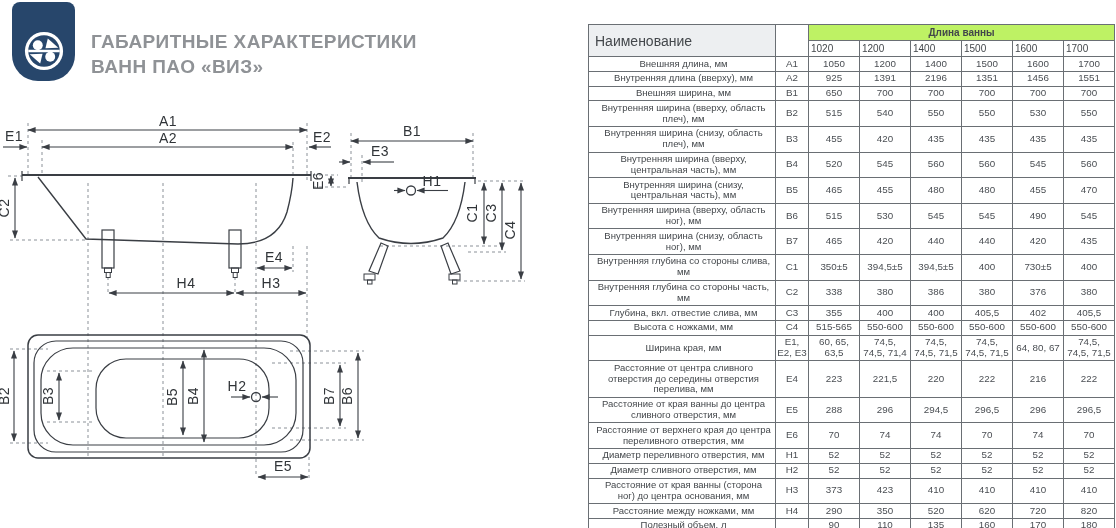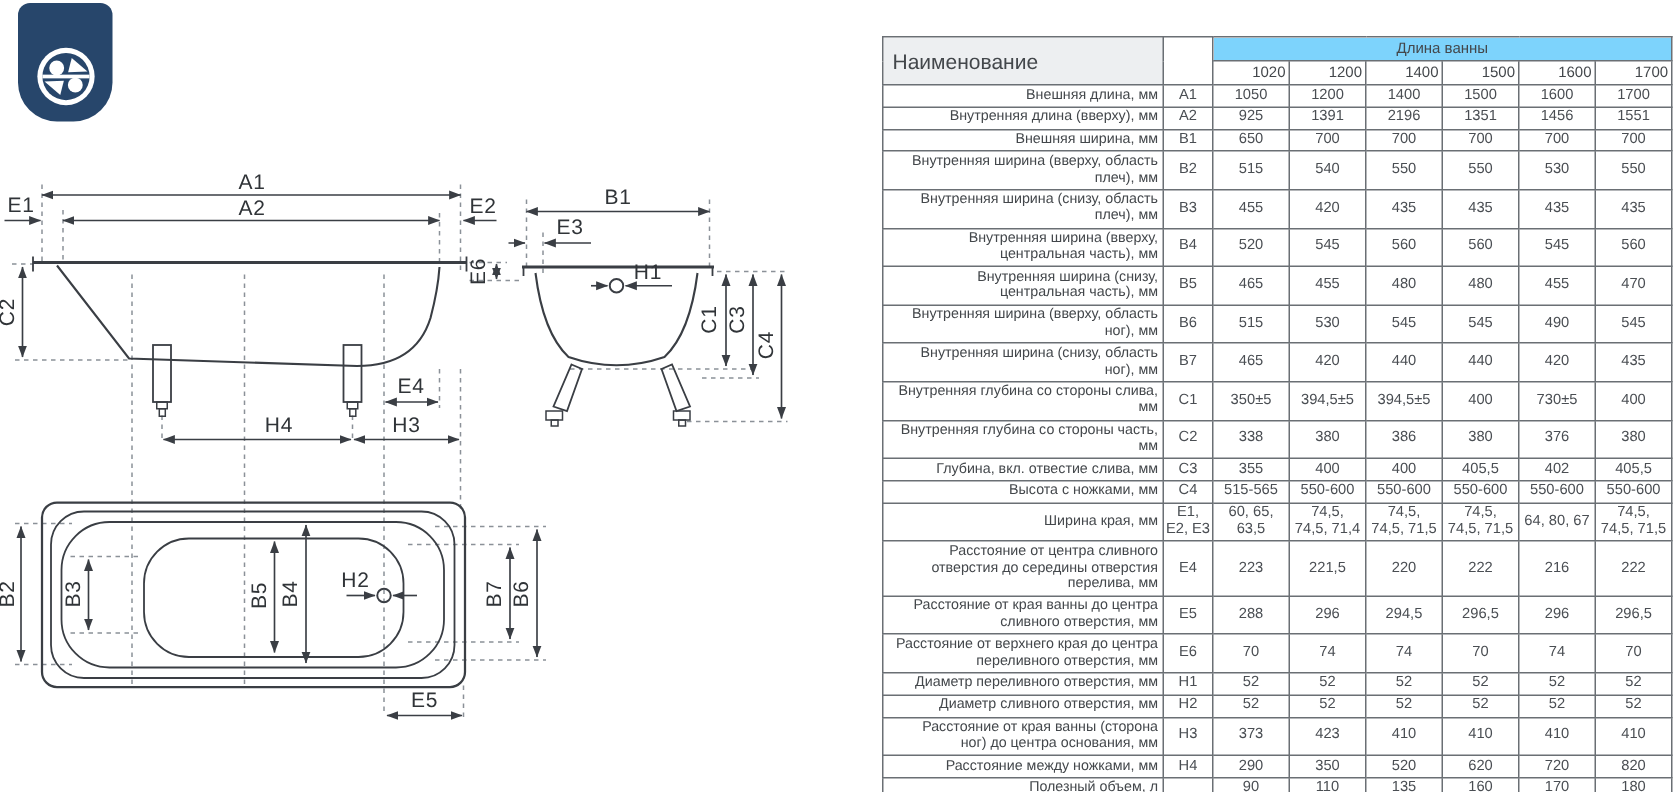--- a/index.html
+++ b/index.html
@@ -16,23 +16,23 @@
   .diagram{position:absolute;left:0;top:95px;}
 
   
   .spec-table-wrap{position:absolute;left:588px;top:24px;}
   table.spec{border-collapse:collapse;table-layout:fixed;width:526px;background:#fff;
     border:1.5px solid #54585c;}
   table.spec col.c-name{width:187px;} table.spec col.c-code{width:33px;} table.spec col.c-val{width:51px;}
   table.spec th,table.spec td{border:1px solid #6a6f74;overflow:hidden;}
   th.name-h{background:#edeff1;text-align:left;font-weight:normal;font-size:14px;color:#43474b;padding:2px 4px 2px 6px;vertical-align:middle;}
   th.code-h{background:#fff;}
-  th.group-h{background:#7dd3fc;font-weight:normal;font-size:10px;color:#43474b;padding:2px;}
-  th.len-h{font-weight:normal;font-size:10px;color:#43474b;padding:2px;text-align:right;}
-  td.nm{font-size:9.5px;line-height:10.8px;color:#43474b;text-align:right;padding:1.5px 3px 1.5px 6px;vertical-align:middle;}
+  th.group-h{background:#bef264;font-weight:bold;font-size:10px;color:#43474b;padding:2px;}
+  th.len-h{font-weight:normal;font-size:10px;color:#43474b;padding:2px;text-align:left;}
+  td.nm{font-size:9.5px;line-height:10.8px;color:#43474b;text-align:center;padding:1.5px 3px 1.5px 6px;vertical-align:middle;}
   td.cd{font-size:9.8px;line-height:10.8px;color:#4a4e53;text-align:center;padding:1.5px 1px;vertical-align:middle;}
   td.vl{font-size:9.8px;line-height:10.8px;color:#4a4e53;text-align:center;padding:1.5px 2px;vertical-align:middle;}
 
   
   .dim{stroke:#3a3e44;stroke-width:1.1;fill:none;}
   .dash{stroke:#8b9198;stroke-width:1;fill:none;stroke-dasharray:3 3;}
   .tub{stroke:#3a3e44;fill:none;}
   text.lbl{font-family:"Liberation Sans",sans-serif;font-size:14px;font-weight:500;fill:#303438;letter-spacing:.5px;}
 </style>
 </head>
@@ -45,20 +45,24 @@
       <circle r="20" fill="#ffffff"></circle>
       <circle r="16.5" fill="#27466b"></circle>
       <rect x="-16.5" y="-1.3" width="33" height="2.6" fill="#ffffff"></rect>
       <path d="M1.5,-3 L15,-3.5 L4,-13 Z" fill="#ffffff"></path>
       <path d="M-1.5,3 L-15,3.5 L-4,13 Z" fill="#ffffff"></path>
       <circle cx="-6.5" cy="-6" r="5.2" fill="#ffffff"></circle>
       <circle cx="6.5" cy="6" r="5.2" fill="#ffffff"></circle>
     </svg>
   </div>
 
+  <div class="title">
+    <div>ГАБАРИТНЫЕ ХАРАКТЕРИСТИКИ</div>
+    <div>ВАНН ПАО «ВИЗ»</div>
+  </div>
 
   <svg class="diagram" width="585" height="433" viewBox="0 95 585 433">
     <defs>
       <marker id="ah" markerWidth="9" markerHeight="8" refX="7.6" refY="4" orient="auto-start-reverse" markerUnits="userSpaceOnUse">
         <path d="M0,1 L8,4 L0,7 Z" fill="#3a3e44"></path>
       </marker>
     </defs>
 
     <g>
       <path class="dash" d="M28,123 V176 M42,140 V176 M88,183 V457 M163,183 V457 M256,183 V477

